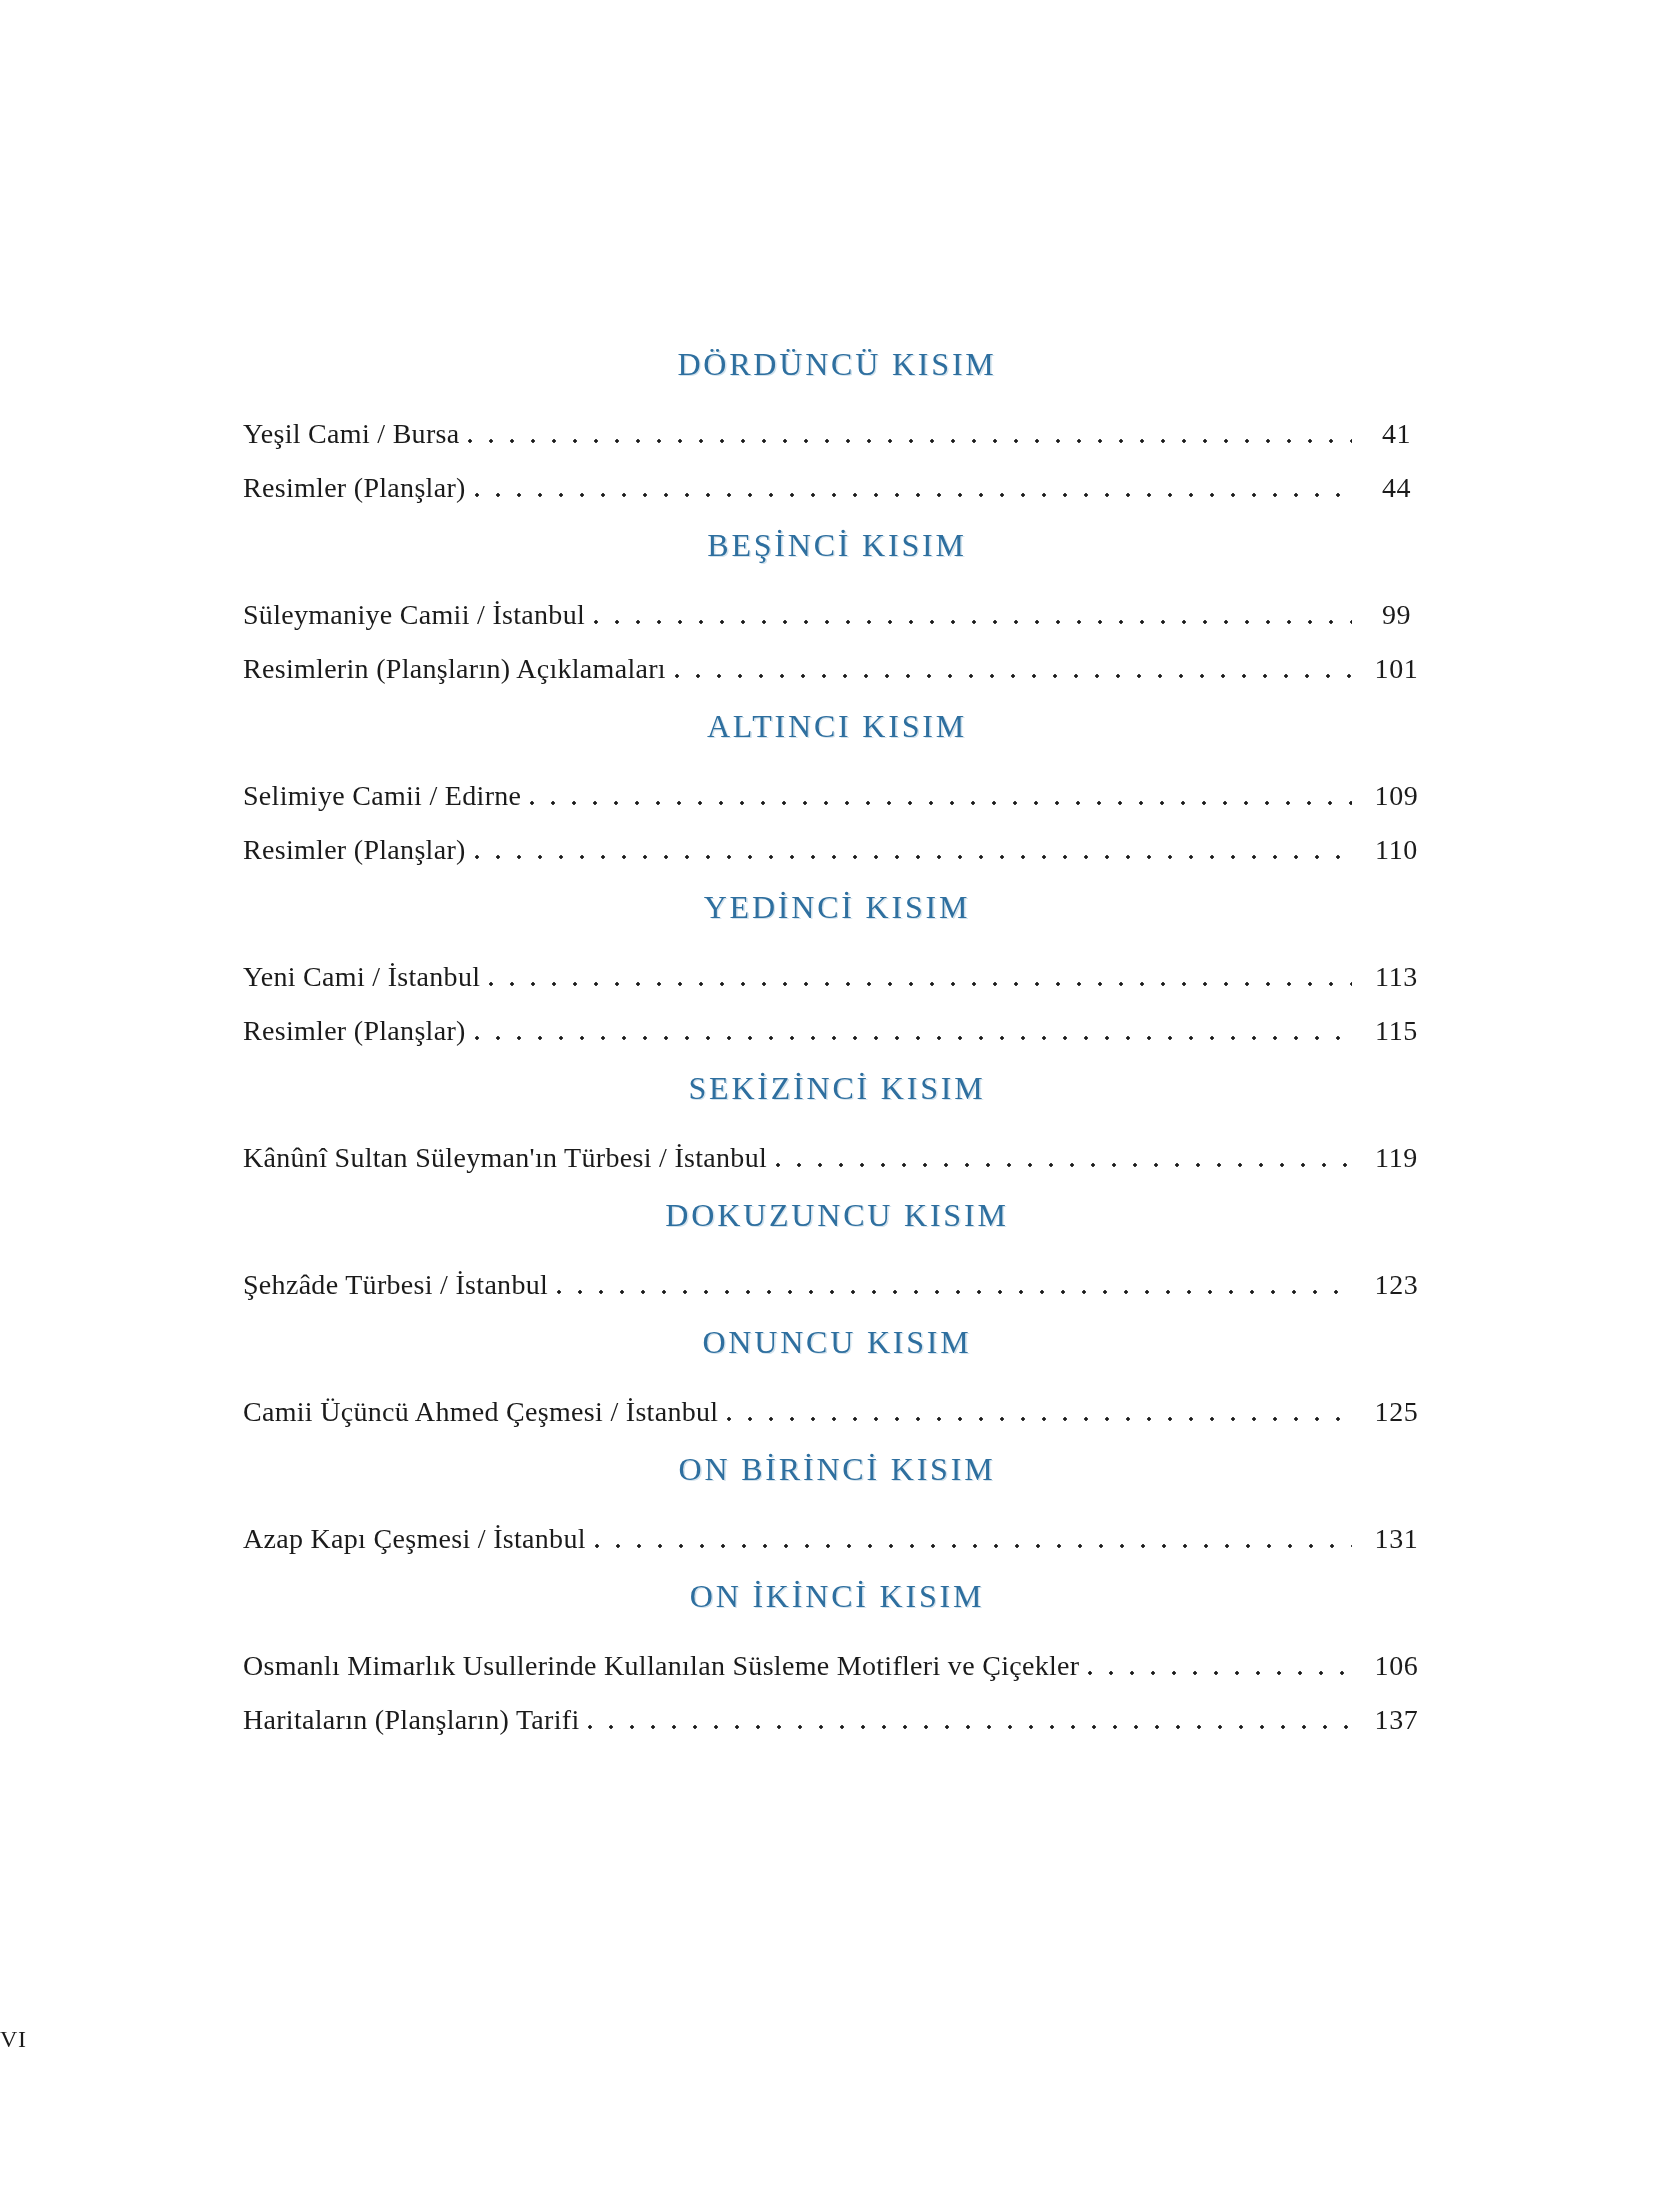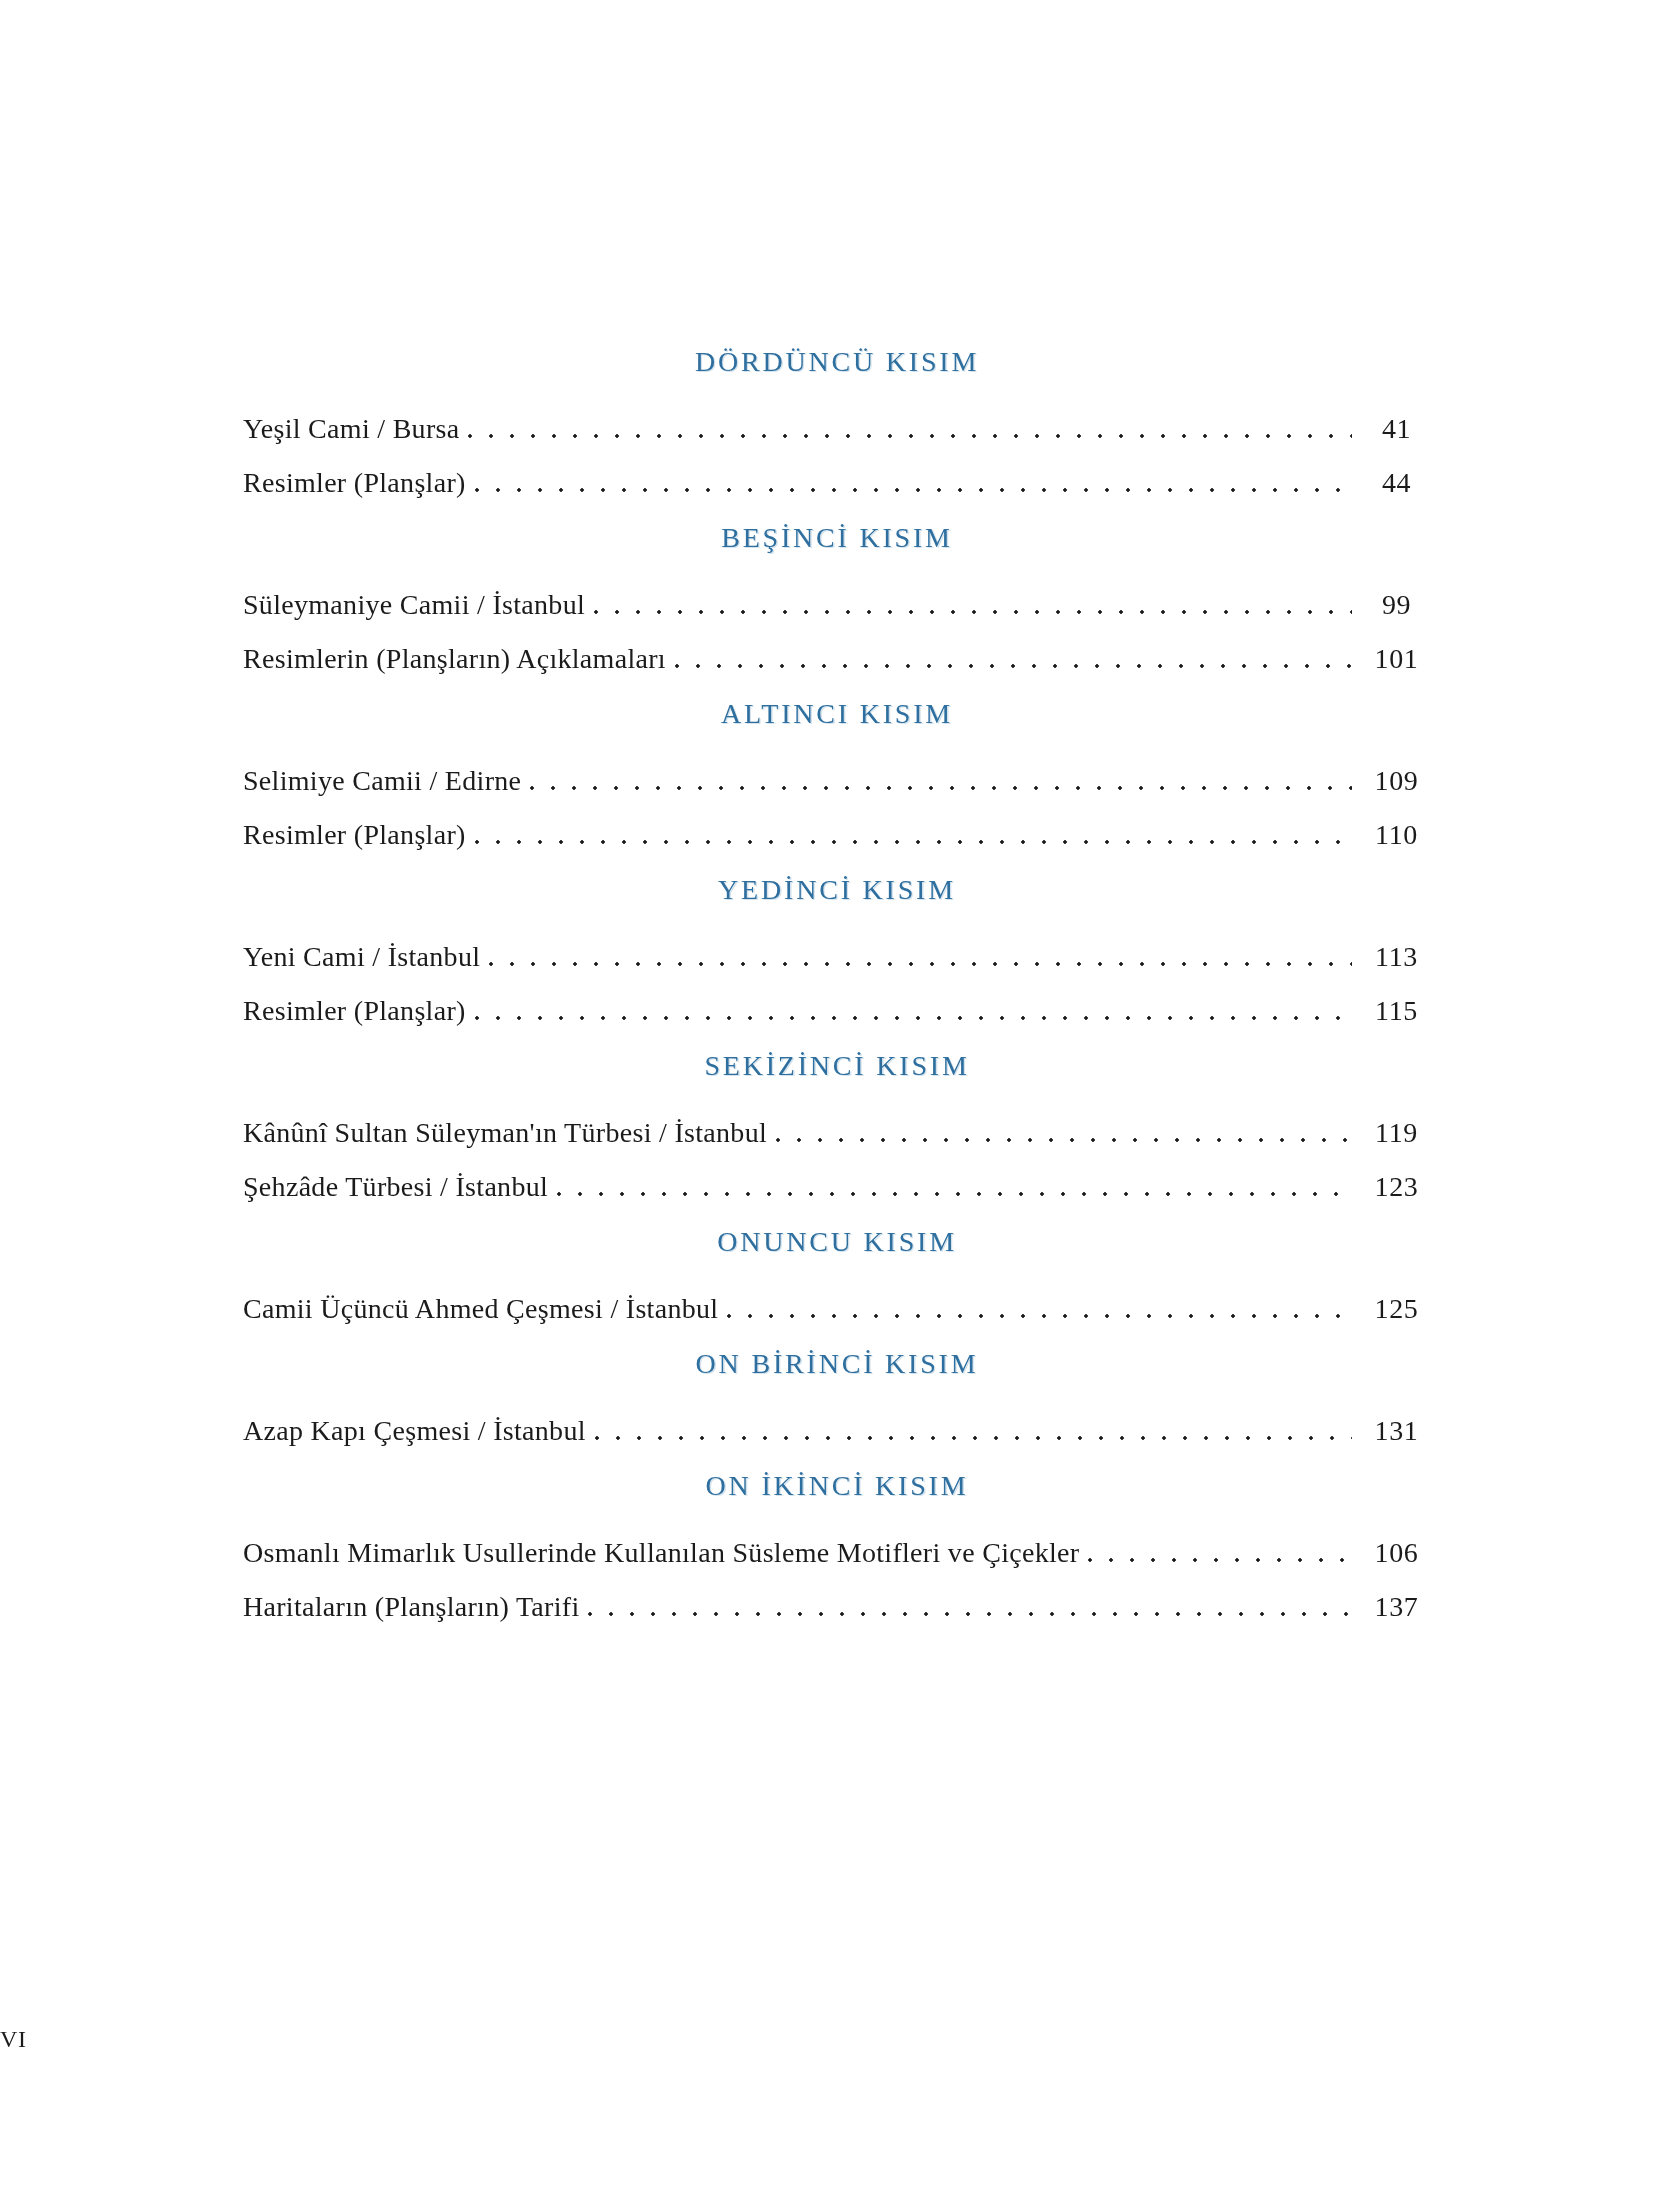--- a/index.html
+++ b/index.html
@@ -13,21 +13,21 @@
     overflow: hidden;
   }
   .content {
     position: absolute;
     left: 243px;
     top: 346px;
     width: 1188px;
   }
   .section-heading {
     text-align: center;
-    font-size: 28px;
+    font-size: 32px;
     font-weight: 400;
     letter-spacing: 2.8px;
     color: var(--heading-color, #2E6F9F);
     margin: 13.6px 0 36px 0;
     text-shadow: 1.4px 1.4px 0 rgba(140, 180, 205, 0.38);
     font-variant: normal;
   }
   .toc-section:first-child .section-heading { margin-top: 0; }
   .toc-entry {
     display: flex;
@@ -140,20 +140,21 @@
     <div class="entries">
   <div class="toc-entry">
     <span class="entry-title">Kânûnî Sultan Süleyman'ın Türbesi / İstanbul</span>
     <span class="leader"></span>
     <span class="entry-page">119</span>
   </div>
 </div>
   </section>
 
   <section class="toc-section">
+    <h2 class="section-heading">DOKUZUNCU KISIM</h2>
     <div class="entries">
   <div class="toc-entry">
     <span class="entry-title">Şehzâde Türbesi / İstanbul</span>
     <span class="leader"></span>
     <span class="entry-page">123</span>
   </div>
 </div>
   </section>
 
   <section class="toc-section">

